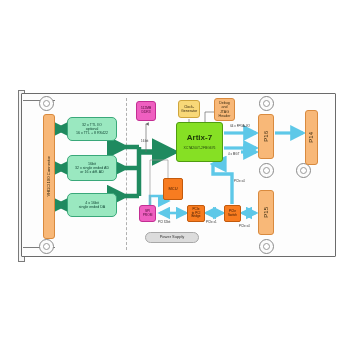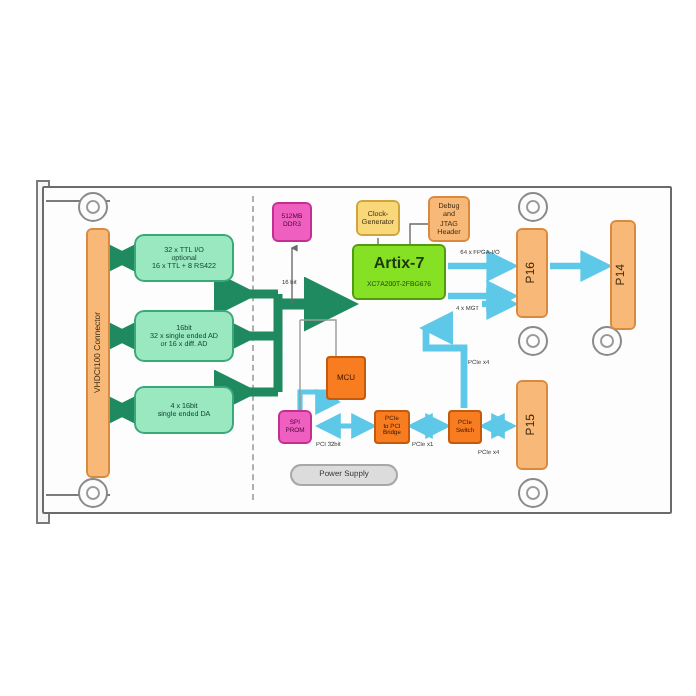--- a/index.html
+++ b/index.html
@@ -76,21 +76,21 @@
   
   #vhdci{left:43px;top:114px;width:12px;height:125px;font-size:4.2px;}
   #blk-ttl{left:67px;top:117px;width:50px;height:24px;}
   #blk-ad{left:67px;top:155px;width:50px;height:26px;}
   #blk-da{left:67px;top:193px;width:50px;height:24px;}
 
   #blk-ddr3{left:136px;top:101px;width:20px;height:20px;font-size:3.3px;}
   #blk-clk{left:178px;top:100px;width:22px;height:18px;}
   #blk-jtag{left:214px;top:98px;width:21px;height:23px;}
 
-  #blk-fpga{left:176px;top:122px;width:47px;height:28px;}
+  #blk-fpga{left:176px;top:122px;width:47px;height:40px;}
   #blk-fpga .name{font-size:8px;font-weight:bold;color:#1d3a08;display:block;}
   #blk-fpga .pn{font-size:3.4px;display:block;margin-top:4px;color:#244410;}
 
   #blk-mcu{left:163px;top:178px;width:20px;height:22px;font-size:4px;}
   #blk-spi{left:139px;top:205px;width:17px;height:17px;font-size:3.2px;}
   #blk-bridge{left:187px;top:205px;width:18px;height:17px;font-size:3.1px;}
   #blk-switch{left:224px;top:205px;width:17px;height:17px;font-size:3.1px;}
 
   #blk-p16{left:258px;top:114px;width:16px;height:45px;font-size:6px;}
   #blk-p15{left:258px;top:190px;width:16px;height:45px;font-size:6px;}

